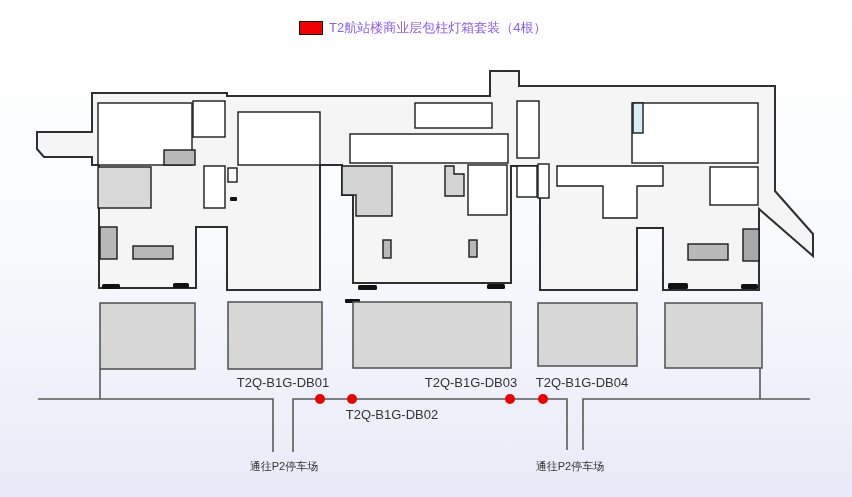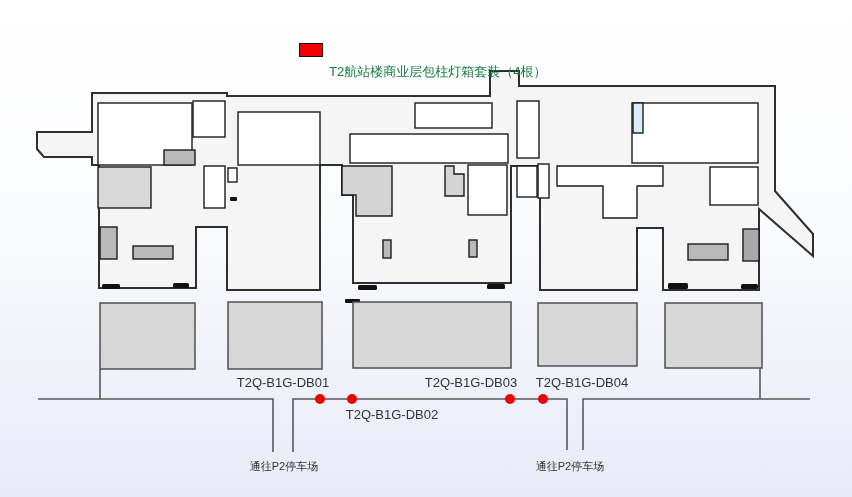--- a/index.html
+++ b/index.html
@@ -11,21 +11,21 @@
   }
   .stage{position:absolute;inset:0;}
   .legend{
     position:absolute;left:299px;top:20px;
     display:flex;align-items:center;gap:6px;
   }
   .legend-swatch{
     width:22px;height:12px;background:#f00000;border:1px solid #111;
   }
   .legend-label{
-    font-size:13px;color:#15803d;line-height:16px;white-space:nowrap;margin-top:44px;
+    font-size:13px;color:#8b5cf6;line-height:16px;white-space:nowrap;
   }
   svg text{
     font-family:"Liberation Sans","DejaVu Sans",sans-serif;
     fill:#333;
   }
   .db-label{font-size:13px;}
   .exit-label{font-size:11px;}
 </style>
 </head>
 <body>

